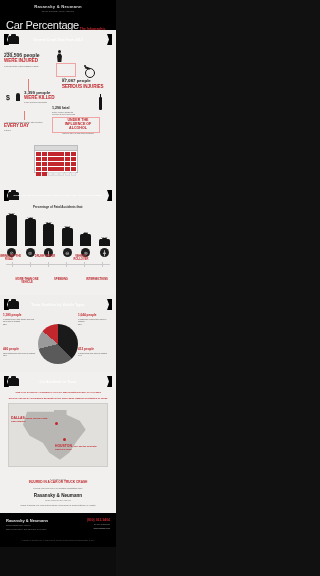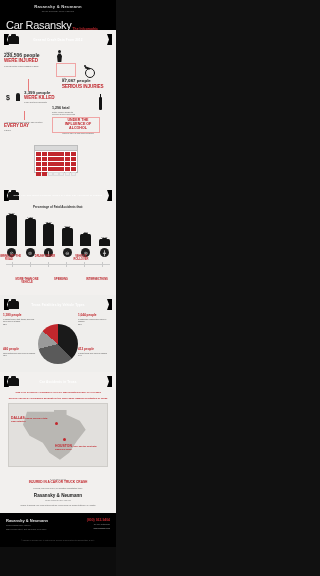--- a/index.html
+++ b/index.html
@@ -133,21 +133,21 @@
 <body>
 
 <div class="page">
 
   <div class="hdr">
     <div class="brand">
       <div class="bn">Rasansky &amp; Neumann</div>
       <div class="bs">Texas Personal Injury Lawyers</div>
     </div>
     <div class="titlewrap">
-      <span class="t1">Car Rasansky</span><span class="t2">The Infographic</span>
+      <span class="t1">Car Percentage</span><span class="t2">The Infographic</span>
     </div>
     <div class="redrule"></div>
   </div>
 
   <div class="sec s1">
     <div class="banner">
       <div class="bar"></div>
         <div class="wing wl"></div>
         <div class="wing wr"></div>
       <div class="btxt">General Crash Data From 2012</div>

